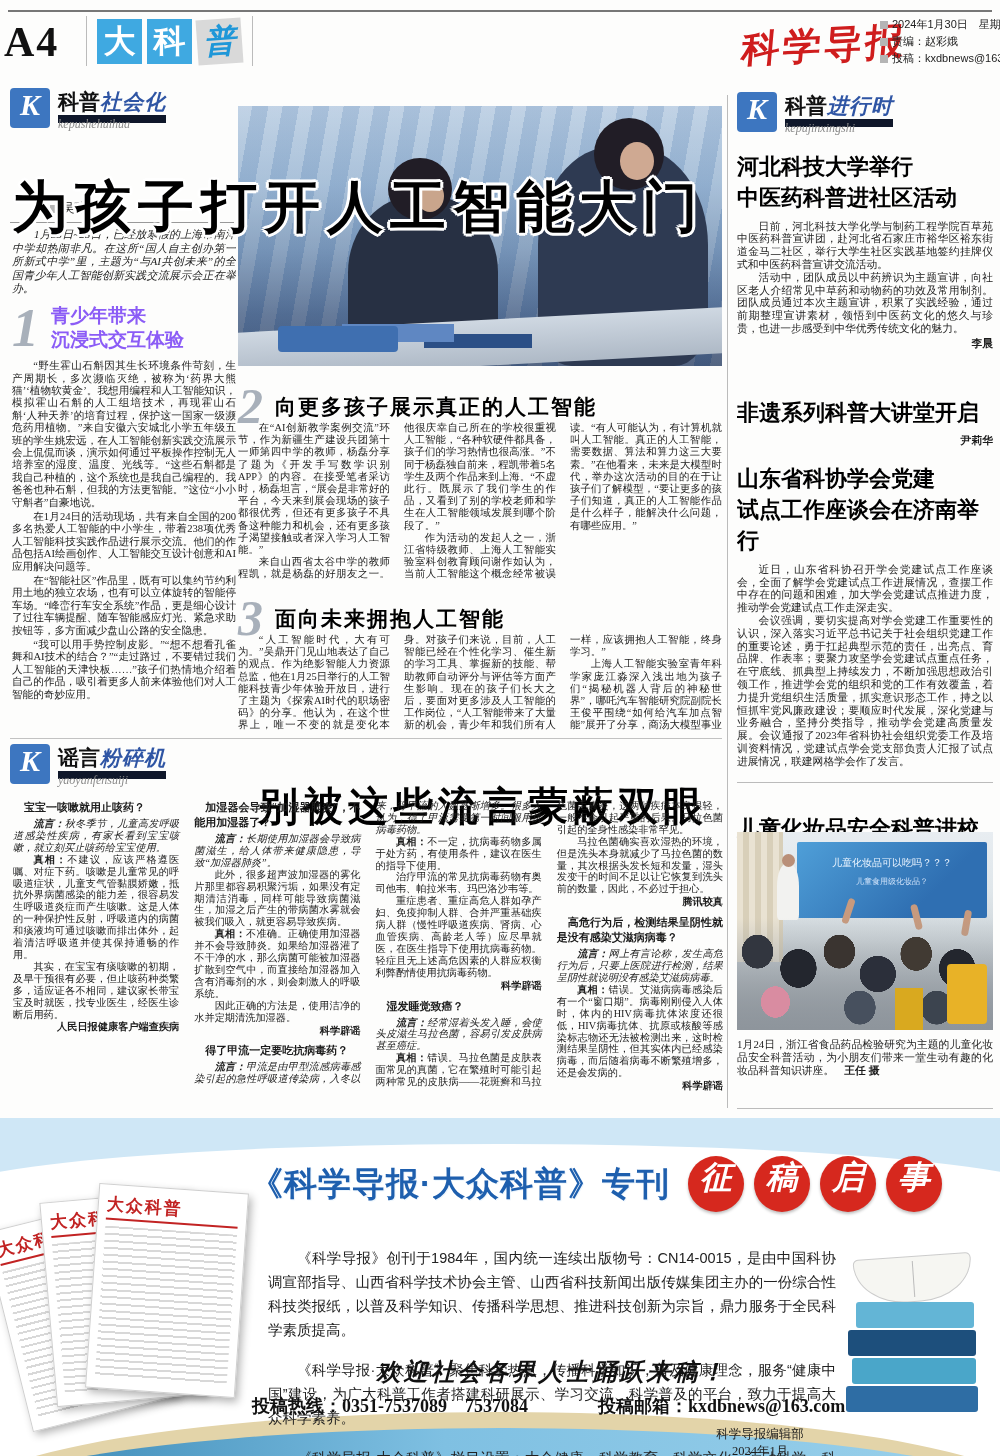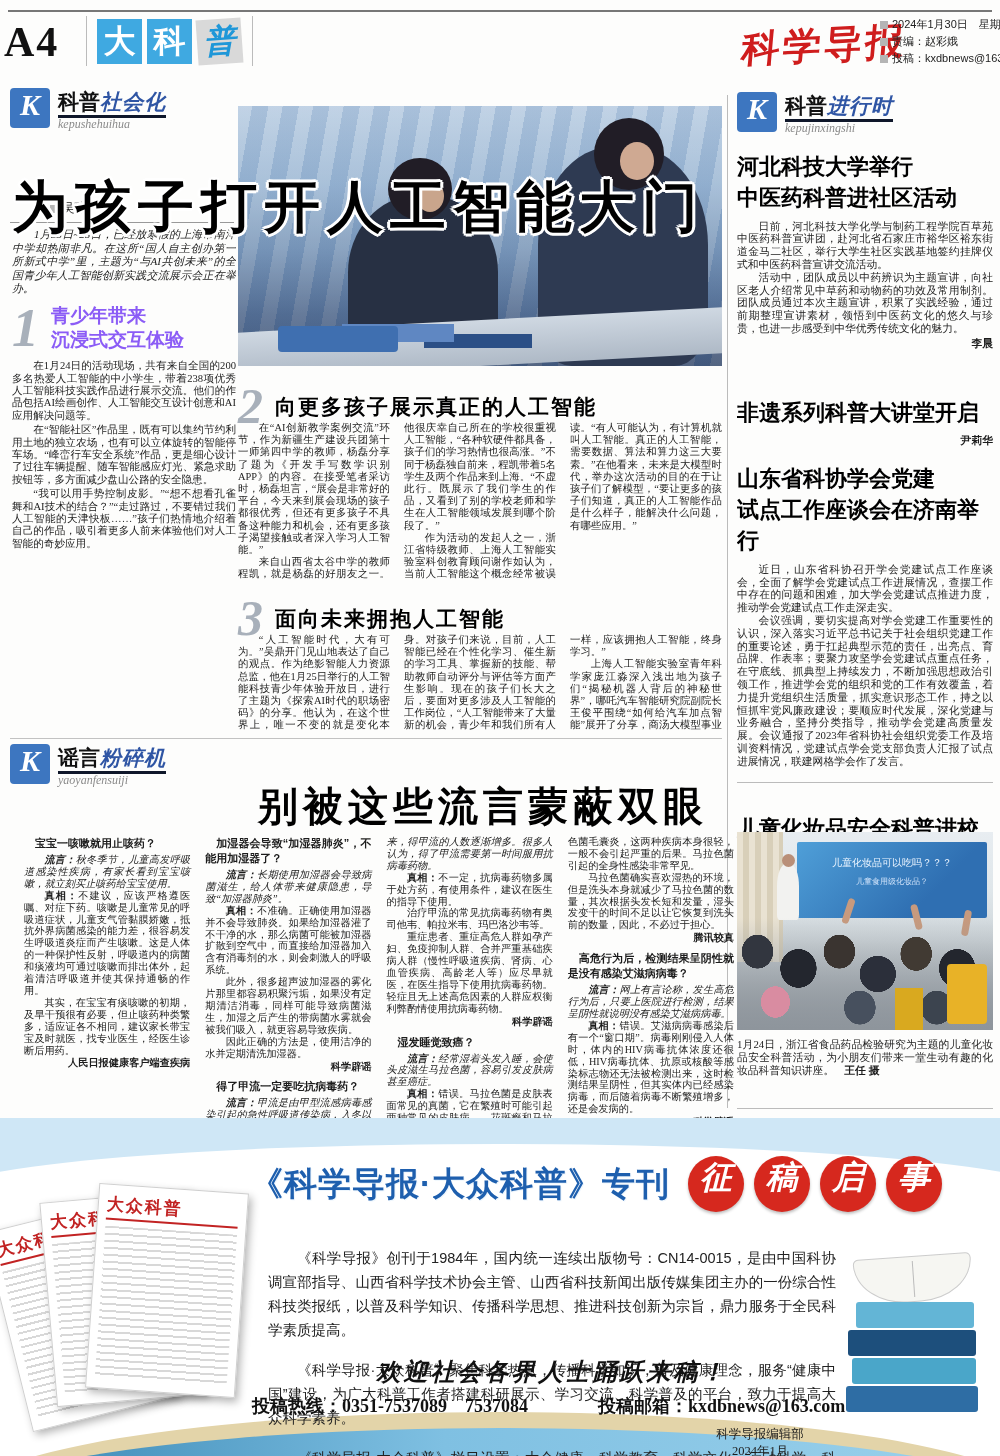--- a/index.html
+++ b/index.html
@@ -17,21 +17,21 @@
             font-family:"Liberation Serif",serif;transform:skewX(-8deg) rotate(-3deg);letter-spacing:3px;white-space:nowrap;}
   .meta{position:absolute;left:880px;top:16px;width:118px;font-family:"Liberation Sans",sans-serif;
         font-size:11px;color:#222;line-height:17px;white-space:nowrap;}
   .meta .row{display:flex;align-items:center;}
   .sq{display:inline-block;width:8px;height:8px;background:#b5b5b5;margin-right:4px;flex:0 0 8px;}
   
   .badge{display:flex;align-items:flex-start;}
   .badge .k{width:40px;height:40px;background:#3d76c0;color:#fff;border-radius:4px;text-align:center;
             line-height:40px;font:bold italic 30px "Liberation Serif",serif;flex:0 0 40px;}
   .badge .bt{margin-left:8px;}
-  .badge .bt-line{font-size:21px;border-bottom:3px solid #0f172a;padding-bottom:1px;white-space:nowrap;}
+  .badge .bt-line{font-size:21px;border-bottom:8px solid #0f172a;padding-bottom:1px;white-space:nowrap;}
   .badge .bt-black{font-weight:bold;color:#111;font-family:"Liberation Sans",sans-serif;}
   .badge .bt-blue{color:#2f55a4;font-style:italic;font-weight:bold;font-family:"Liberation Serif",serif;letter-spacing:1px;}
   .badge .pinyin{font-style:italic;color:#8a8a8a;font-size:12px;margin-top:1px;}
   
   .feature{position:absolute;left:10px;top:88px;width:712px;height:652px;}
   .badge-rule{position:absolute;border-top:1px solid #b8b8b8;}
   .photo-main{position:absolute;left:228px;top:18px;width:484px;height:260px;overflow:hidden;background:
     linear-gradient(180deg,#b9cde2 0%,#9db8d4 30%,#7b97b8 55%,#50688c 80%,#3c4f70 100%);}
   .pm-rows{position:absolute;inset:0;background:repeating-linear-gradient(100deg,rgba(255,255,255,.25) 0 14px,rgba(90,130,180,.35) 14px 30px);opacity:.5;}
   .pm-fig{position:absolute;border-radius:45% 45% 20% 20%;}
@@ -98,22 +98,22 @@
   .kp-chair{position:absolute;right:6px;bottom:6px;width:40px;height:60px;background:#e8b root;background:#e8b227;border-radius:4px;box-shadow:-58px 18px 0 -6px #d9a91f;}
   .kp-hand{position:absolute;width:7px;height:26px;background:#c79a7e;border-radius:4px;}
   .caption{position:absolute;left:0;top:946px;width:256px;font-size:10.8px;line-height:13px;text-align:justify;}
   .caption .cap-text{text-indent:2em;display:inline;}
   .caption .credit{font-weight:bold;padding-left:10px;font-family:"Liberation Sans",sans-serif;}
   .nb-bottomrule{position:absolute;left:0;top:1016px;width:256px;border-top:1px solid #bbb;}
   
   .rumor-toprule{position:absolute;left:10px;top:738px;width:712px;border-top:1px solid #c2c2c2;}
   .rumors{position:absolute;left:10px;top:744px;width:712px;height:370px;}
   .rumor-headline{position:absolute;left:248px;top:2px;font:bold 40px "Liberation Serif",serif;letter-spacing:5px;color:#000;white-space:nowrap;}
-  .rumorcols{position:absolute;left:14px;top:56px;width:710px;height:312px;column-count:4;column-gap:15px;
-             font-size:10.2px;line-height:11.9px;text-align:justify;overflow:hidden;margin-top:36px;}
+  .rumorcols{position:absolute;left:3px;top:56px;width:710px;height:312px;column-count:4;column-gap:15px;
+             font-size:10.2px;line-height:11.9px;text-align:justify;overflow:hidden;}
   .rq{font:bold 11px "Liberation Sans",sans-serif;margin:7px 0 3px 0;text-indent:1em;break-after:avoid;}
   .rq.first{margin-top:0;}
   .rumorcols p{margin:0;text-indent:2em;}
   .liu{font-style:italic;}
   .lead{font-weight:bold;}
   .rsrc{text-align:right;font-weight:bold;font-family:"Liberation Sans",sans-serif;text-indent:0 !important;margin:1px 0 2px 0 !important;}
   
   .adzone{position:absolute;left:0;top:1118px;width:1000px;height:338px;overflow:hidden;background:#cfe7f6;}
   .ad-white{position:absolute;left:-60px;top:26px;width:1120px;height:360px;background:#fff;border-radius:50%/14%;}
   .ad-wave-tan{position:absolute;left:-40px;bottom:-46px;width:1080px;height:90px;background:#e3d4a9;border-radius:50% 50% 0 0/100% 100% 0 0;}
@@ -209,20 +209,21 @@
 
     <div class="leftcol">
       <p class="intro">1月23日~25日，已经放寒假的上海市南洋中学却热闹非凡。在这所“国人自主创办第一所新式中学”里，主题为“与AI共创未来”的全国青少年人工智能创新实践交流展示会正在举办。</p>
       <div class="sechead1">
         <span class="bignum">1</span>
         <span class="sec1titles">
           <span>青少年带来</span><br>
           <span>沉浸式交互体验</span>
         </span>
       </div>
+      <p>“野生霍山石斛因其生长环境条件苛刻，生产周期长，多次濒临灭绝，被称为‘药界大熊猫’‘植物软黄金’。我想用编程和人工智能知识，模拟霍山石斛的人工组培技术，再现霍山石斛‘人种天养’的培育过程，保护这一国家一级濒危药用植物。”来自安徽六安城北小学五年级五班的学生姚宏远，在人工智能创新实践交流展示会上侃侃而谈，演示如何通过平板操作控制无人培养室的湿度、温度、光线等。“这些石斛都是我自己种植的，这个系统也是我自己编程的。我爸爸也种石斛，但我的方法更智能。”这位“小小守斛者”自豪地说。</p>
       <p>在1月24日的活动现场，共有来自全国的200多名热爱人工智能的中小学生，带着238项优秀人工智能科技实践作品进行展示交流。他们的作品包括AI绘画创作、人工智能交互设计创意和AI应用解决问题等。</p>
       <p>在“智能社区”作品里，既有可以集约节约利用土地的独立农场，也有可以立体旋转的智能停车场。“峰峦行车安全系统”作品，更是细心设计了过往车辆提醒、随车智能感应灯光、紧急求助按钮等，多方面减少盘山公路的安全隐患。</p>
       <p>“我可以用手势控制皮影。”“想不想看孔雀舞和AI技术的结合？”“走过路过，不要错过我们人工智能的天津快板……”孩子们热情地介绍着自己的作品，吸引着更多人前来体验他们对人工智能的奇妙应用。</p>
     </div>
 
     <div class="sechead-mid s2head">
       <span class="bignum">2</span>
       <span class="midtitle">向更多孩子展示真正的人工智能</span>
     </div>
     <div class="s2body">
@@ -314,22 +315,22 @@
     <div class="rumorcols">
 
       <h4 class="rq first">宝宝一咳嗽就用止咳药？</h4>
       <p class="liu"><span class="lead">流言：</span><span>秋冬季节，儿童高发呼吸道感染性疾病，有家长看到宝宝咳嗽，就立刻买止咳药给宝宝使用。</span></p>
       <p><span class="lead">真相：</span><span>不建议，应该严格遵医嘱、对症下药。咳嗽是儿童常见的呼吸道症状，儿童支气管黏膜娇嫩，抵抗外界病菌感染的能力差，很容易发生呼吸道炎症而产生咳嗽。这是人体的一种保护性反射，呼吸道内的病菌和痰液均可通过咳嗽而排出体外，起着清洁呼吸道并使其保持通畅的作用。</span></p>
       <p>其实，在宝宝有痰咳嗽的初期，及早干预很有必要，但止咳药种类繁多，适应证各不相同，建议家长带宝宝及时就医，找专业医生，经医生诊断后用药。</p>
       <p class="rsrc">人民日报健康客户端查疾病</p>
 
       <h4 class="rq">加湿器会导致“加湿器肺炎”，不能用加湿器了？</h4>
       <p class="liu"><span class="lead">流言：</span><span>长期使用加湿器会导致病菌滋生，给人体带来健康隐患，导致“加湿器肺炎”。</span></p>
+      <p>此外，很多超声波加湿器的雾化片那里都容易积聚污垢，如果没有定期清洁消毒，同样可能导致病菌滋生，加湿之后产生的带病菌水雾就会被我们吸入，就更容易导致疾病。</p>
       <p><span class="lead">真相：</span><span>不准确。正确使用加湿器并不会导致肺炎。如果给加湿器灌了不干净的水，那么病菌可能被加湿器扩散到空气中，而直接给加湿器加入含有消毒剂的水，则会刺激人的呼吸系统。</span></p>
-      <p>此外，很多超声波加湿器的雾化片那里都容易积聚污垢，如果没有定期清洁消毒，同样可能导致病菌滋生，加湿之后产生的带病菌水雾就会被我们吸入，就更容易导致疾病。</p>
       <p>因此正确的方法是，使用洁净的水并定期清洗加湿器。</p>
       <p class="rsrc">科学辟谣</p>
 
       <h4 class="rq">得了甲流一定要吃抗病毒药？</h4>
       <p class="liu"><span class="lead">流言：</span><span>甲流是由甲型流感病毒感染引起的急性呼吸道传染病，入冬以来，得甲流的人数逐渐增多。很多人认为，得了甲流需要第一时间服用抗病毒药物。</span></p>
       <p><span class="lead">真相：</span><span>不一定，抗病毒药物多属于处方药，有使用条件，建议在医生的指导下使用。</span></p>
       <p>治疗甲流的常见抗病毒药物有奥司他韦、帕拉米韦、玛巴洛沙韦等。</p>
       <p>重症患者、重症高危人群如孕产妇、免疫抑制人群、合并严重基础疾病人群（慢性呼吸道疾病、肾病、心血管疾病、高龄老人等）应尽早就医，在医生指导下使用抗病毒药物。轻症且无上述高危因素的人群应权衡利弊酌情使用抗病毒药物。</p>
       <p class="rsrc">科学辟谣</p>
 

